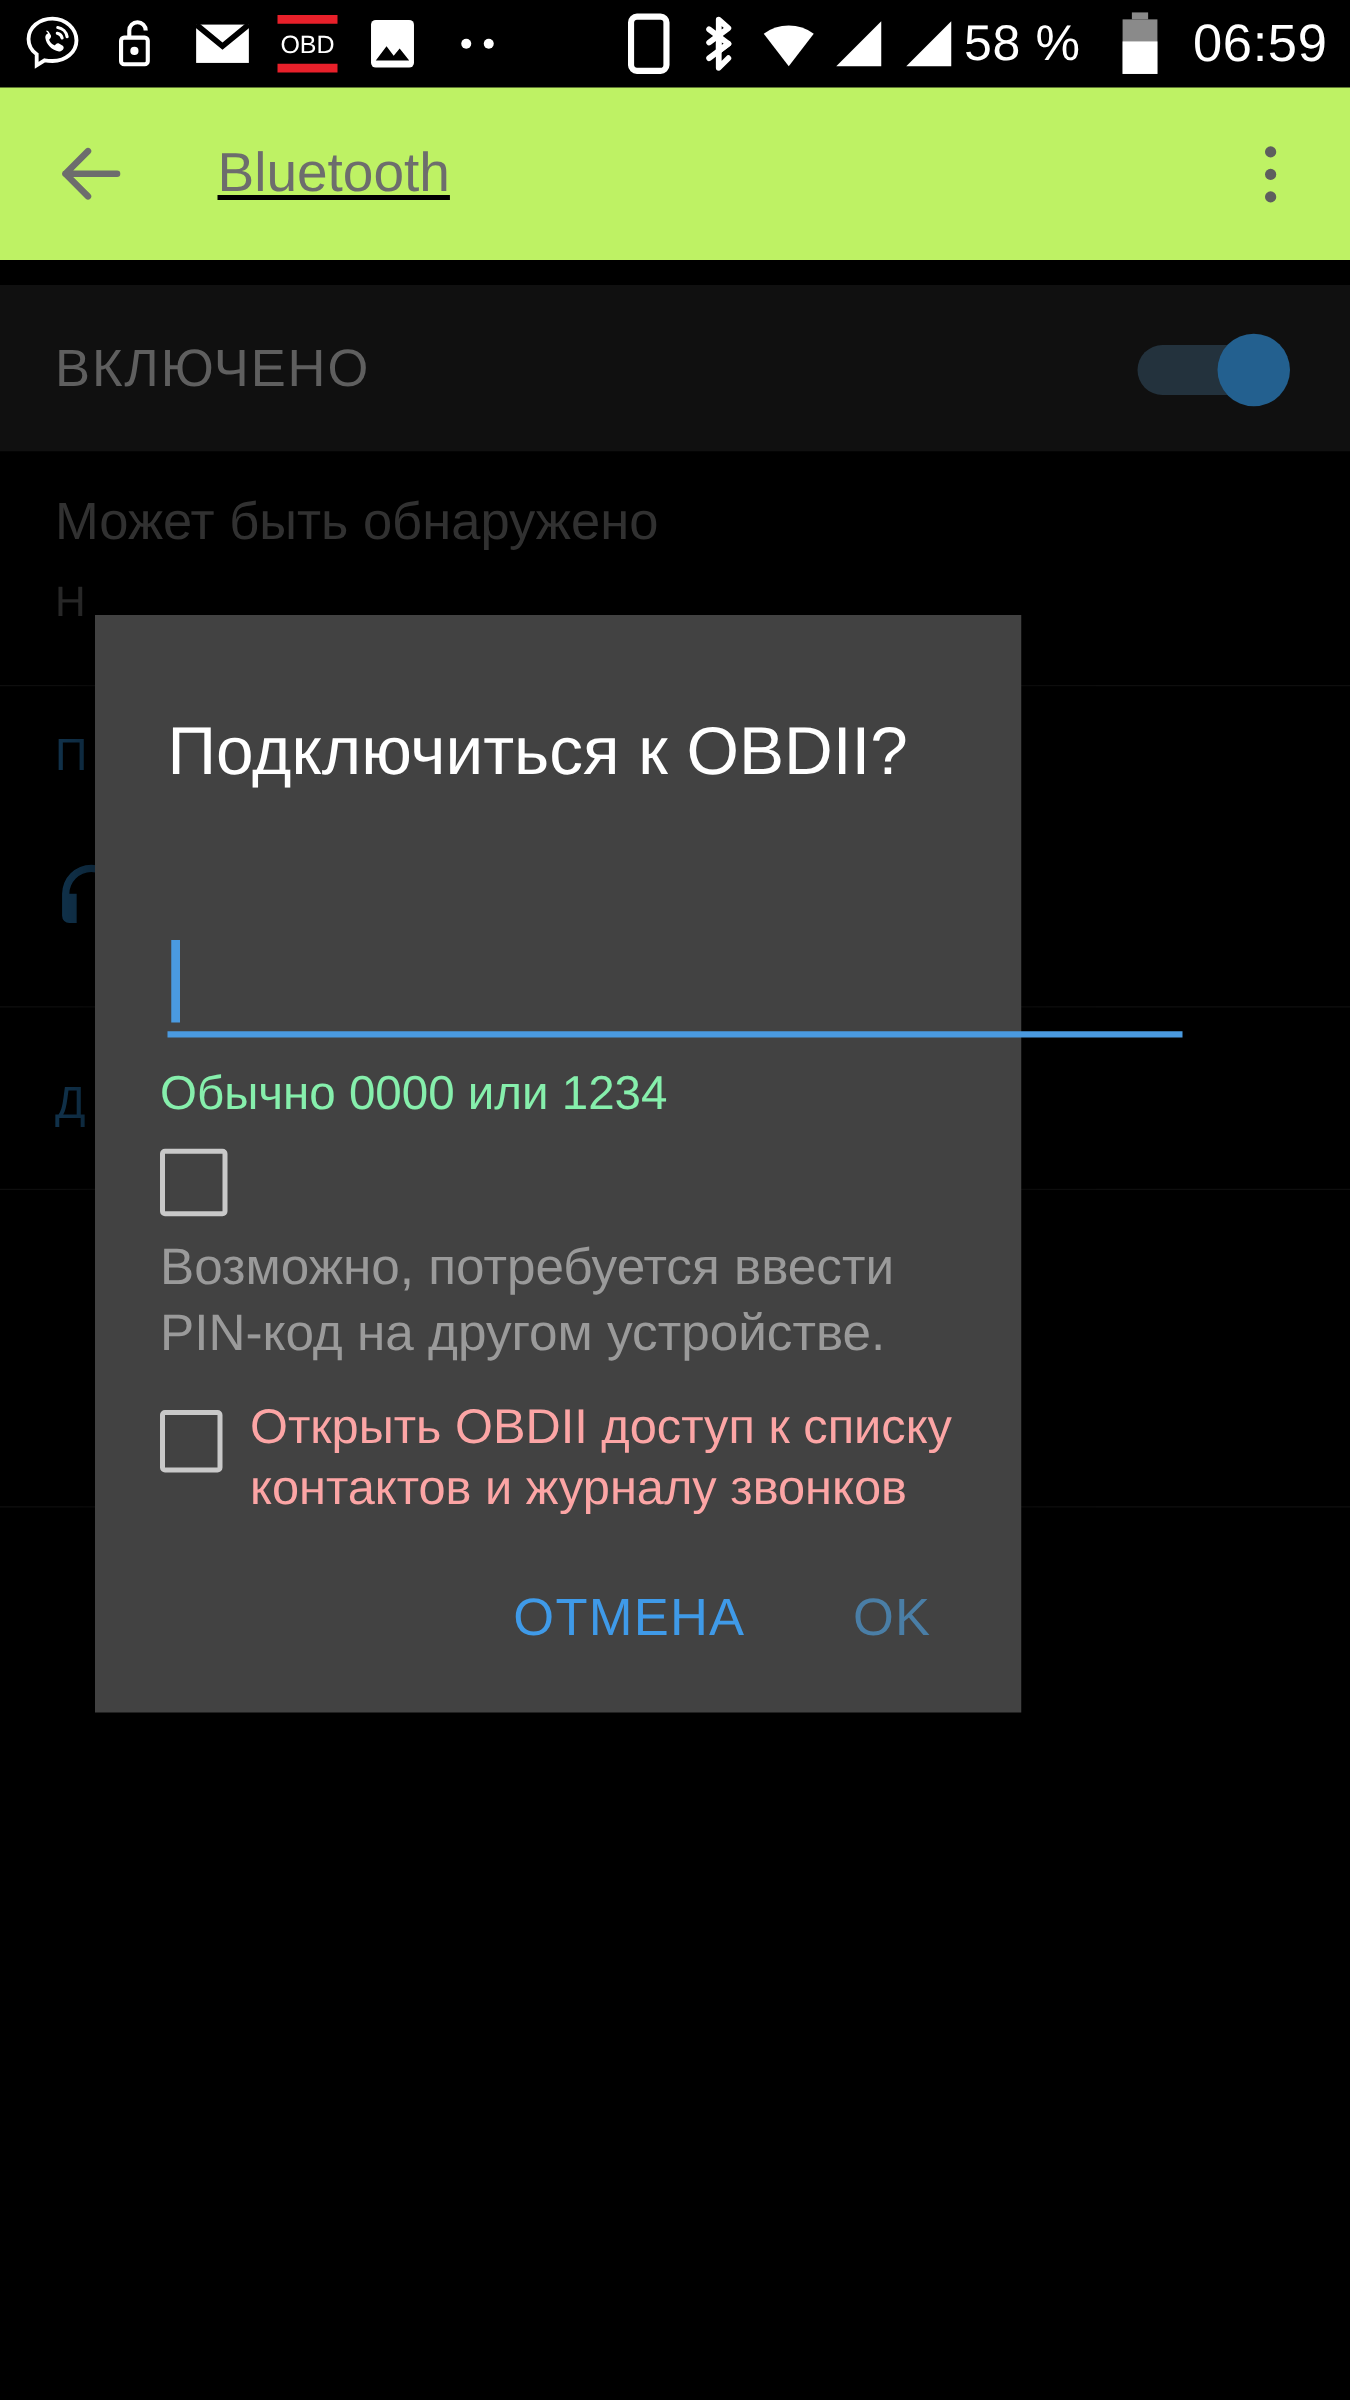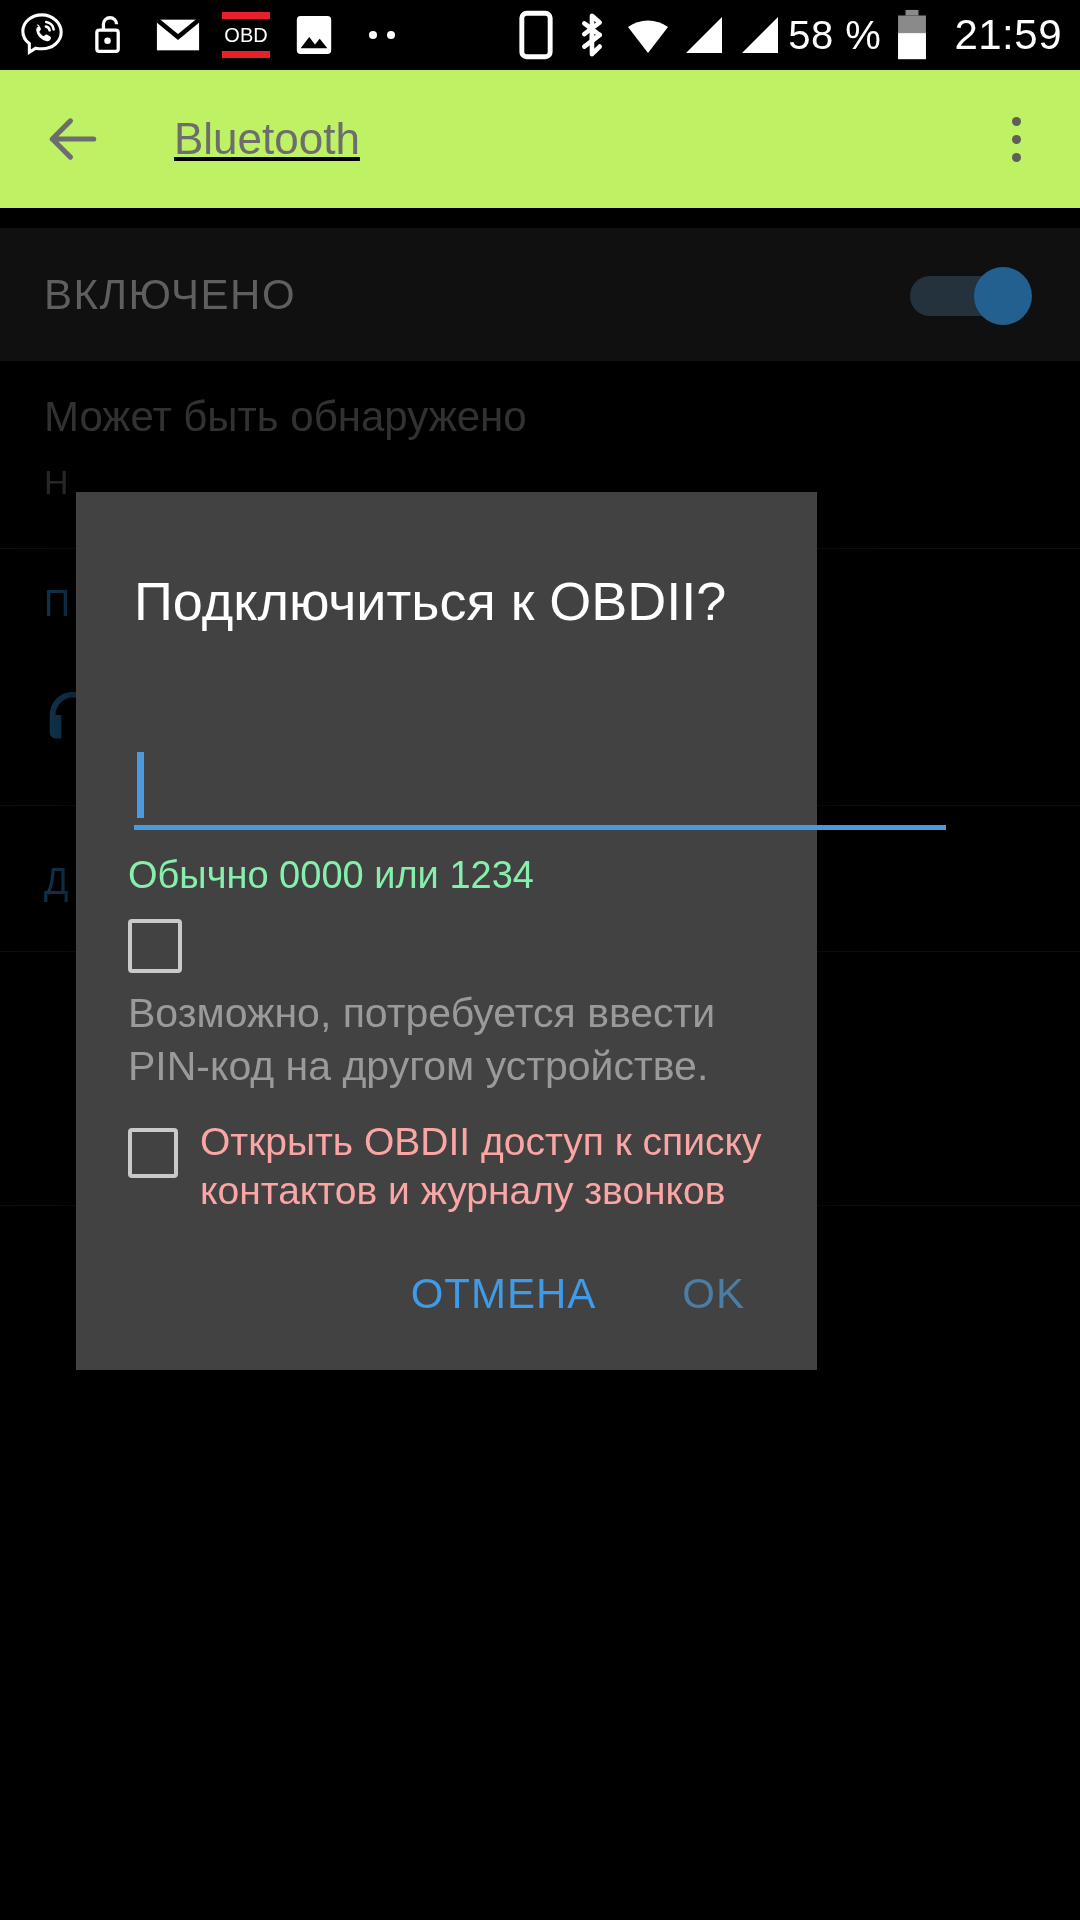--- a/index.html
+++ b/index.html
@@ -28,21 +28,21 @@
     width:56px; height:52px;
     display:flex; align-items:center; justify-content:center;
     flex:0 0 auto;
   }
   .sb-icon svg { display:block; }
   .sb-text {
     color:#fff; font-size:40px; letter-spacing:0.5px;
     font-family:"Liberation Sans", sans-serif;
     white-space:nowrap;
   }
-  .sb-pct { margin-right:3px; }
+  .sb-pct { margin-right:20px; }
   .sb-clock { margin-left:14px; font-size:42px; }
 
   
   .appbar {
     position:absolute; left:0; top:70px;
     width:1080px; height:138px;
     background:#bef264;
     display:flex; align-items:center;text-decoration:underline;
   }
   .appbar .back {
@@ -336,21 +336,21 @@
       <span class="sb-text sb-pct">58 %</span>
 
       <span class="sb-icon">
         <svg width="34" height="52" viewBox="0 0 18 28">
           <rect x="5.5" y="0.5" width="7" height="3" fill="#8a8a8a"></rect>
           <rect x="1.5" y="3.5" width="15" height="23.5" fill="#8a8a8a"></rect>
           <rect x="1.5" y="13" width="15" height="14" fill="#fff"></rect>
         </svg>
       </span>
 
-      <span class="sb-text sb-clock">21:59</span>
+      <span class="sb-text sb-clock">06:59</span>
     </div>
   </div>
 
   <div class="appbar">
     <span class="back">
       <svg width="62" height="62" viewBox="0 0 24 24">
         <path d="M20 12H4m0 0l7-7m-7 7l7 7" fill="none" stroke="#6d6d6d" stroke-width="2" stroke-linecap="round" stroke-linejoin="round"></path>
       </svg>
     </span>
     <span class="title">Bluetooth</span>

